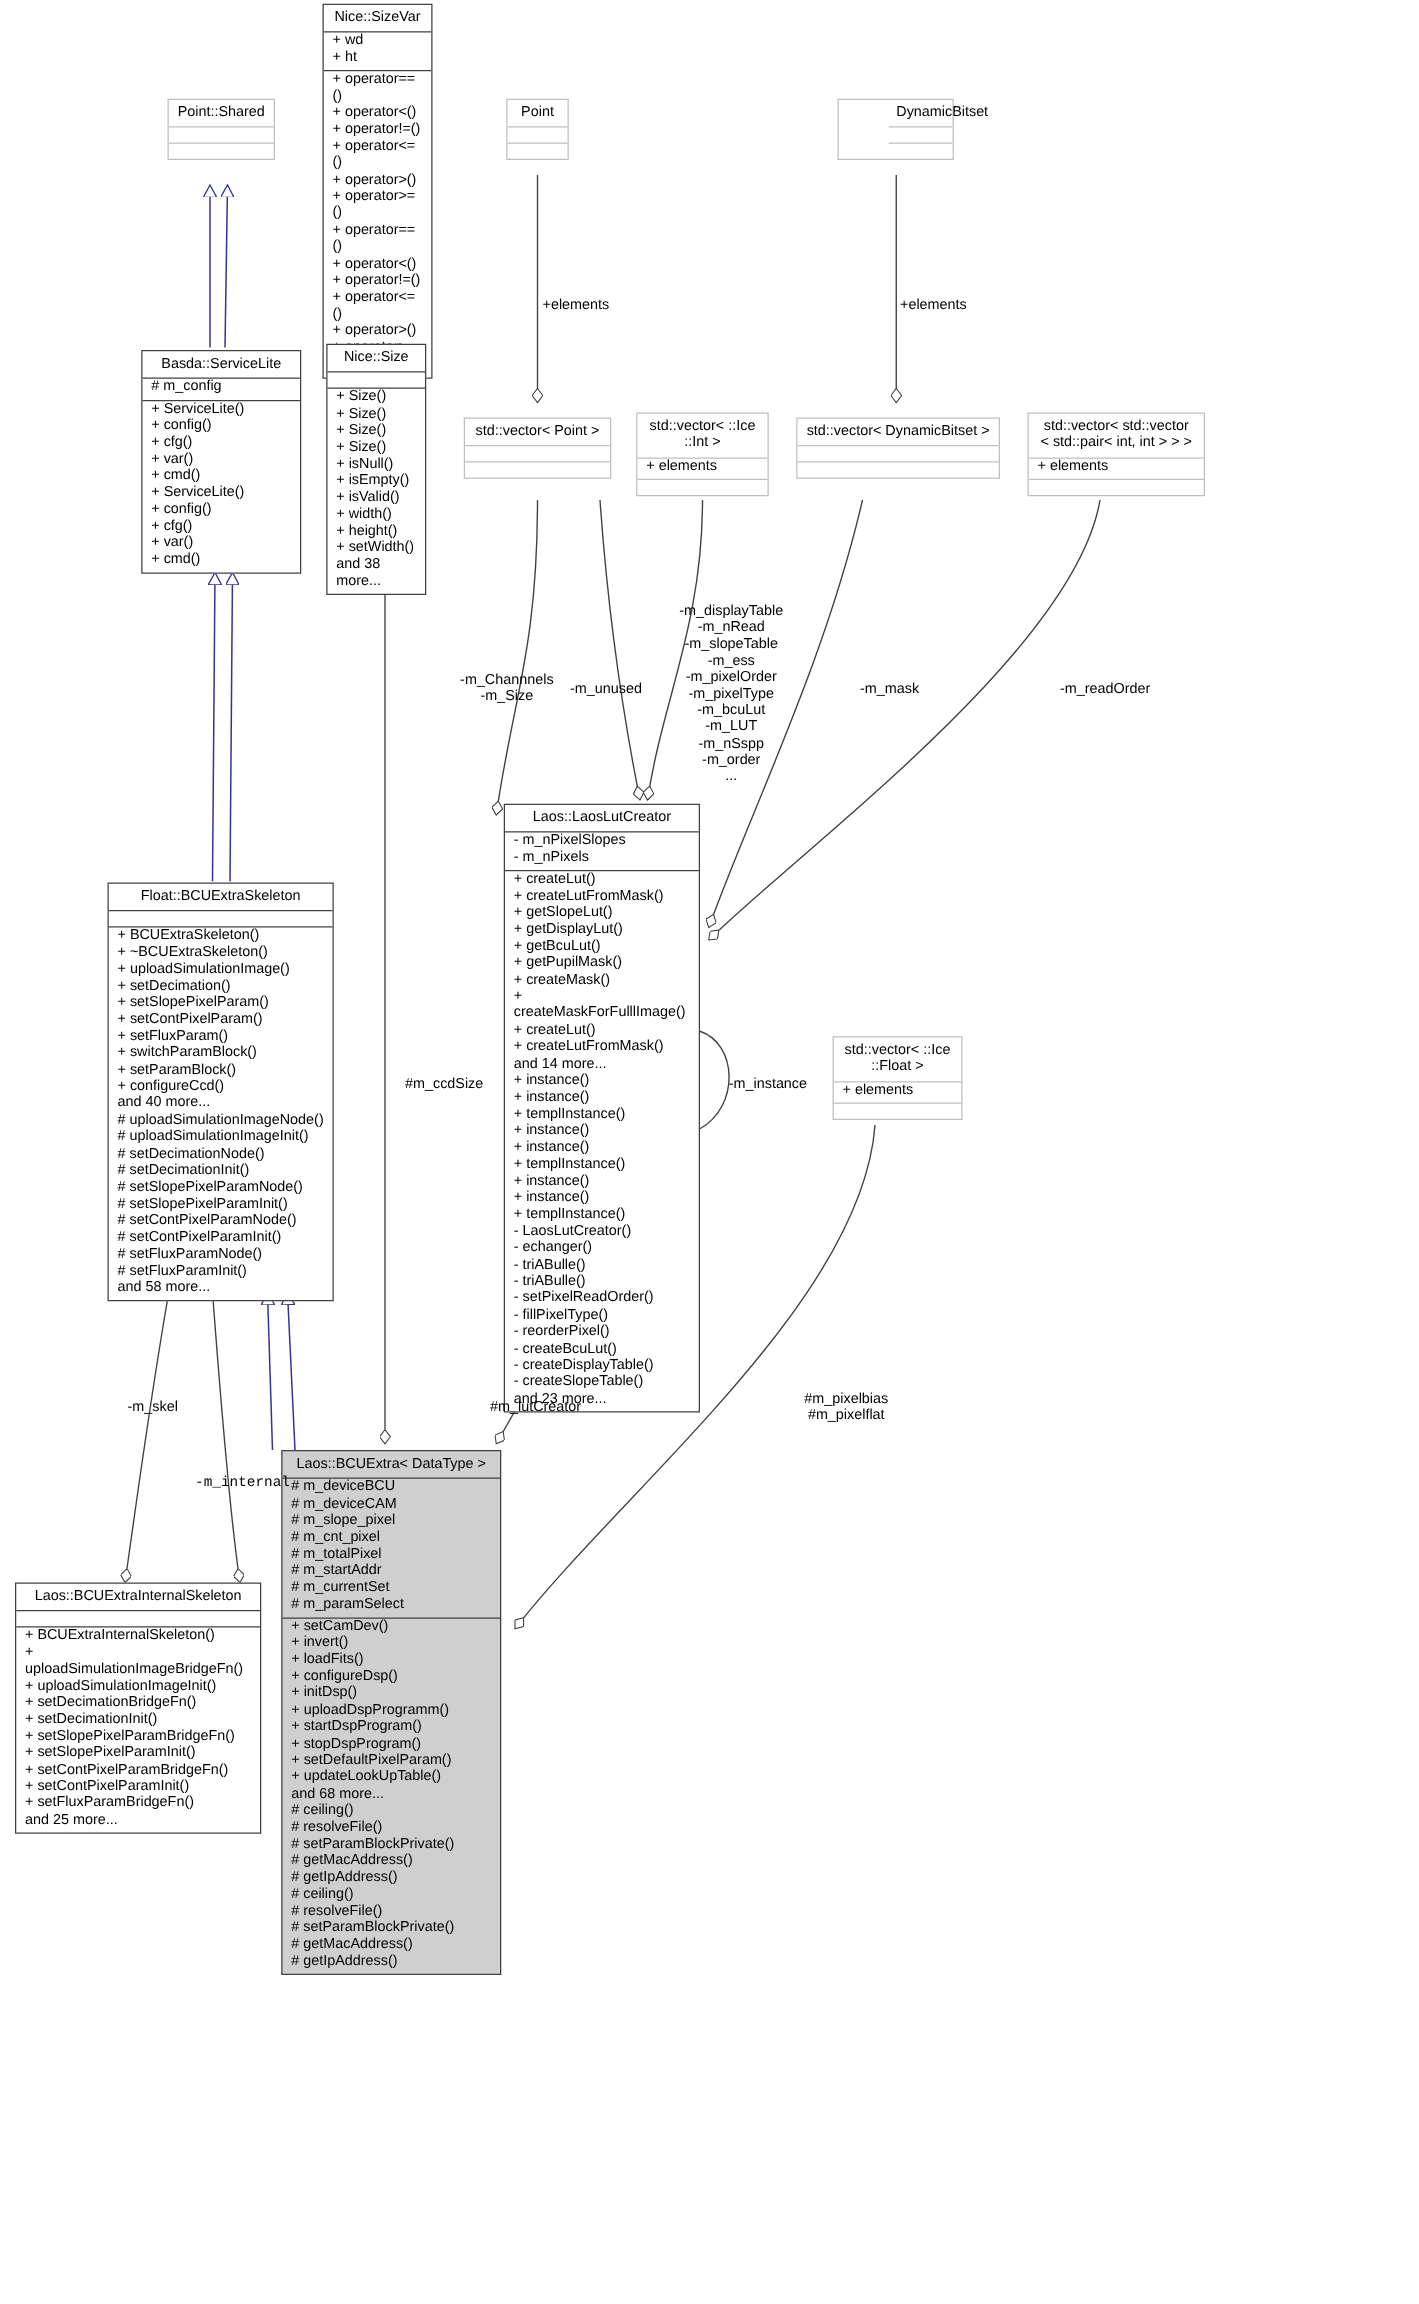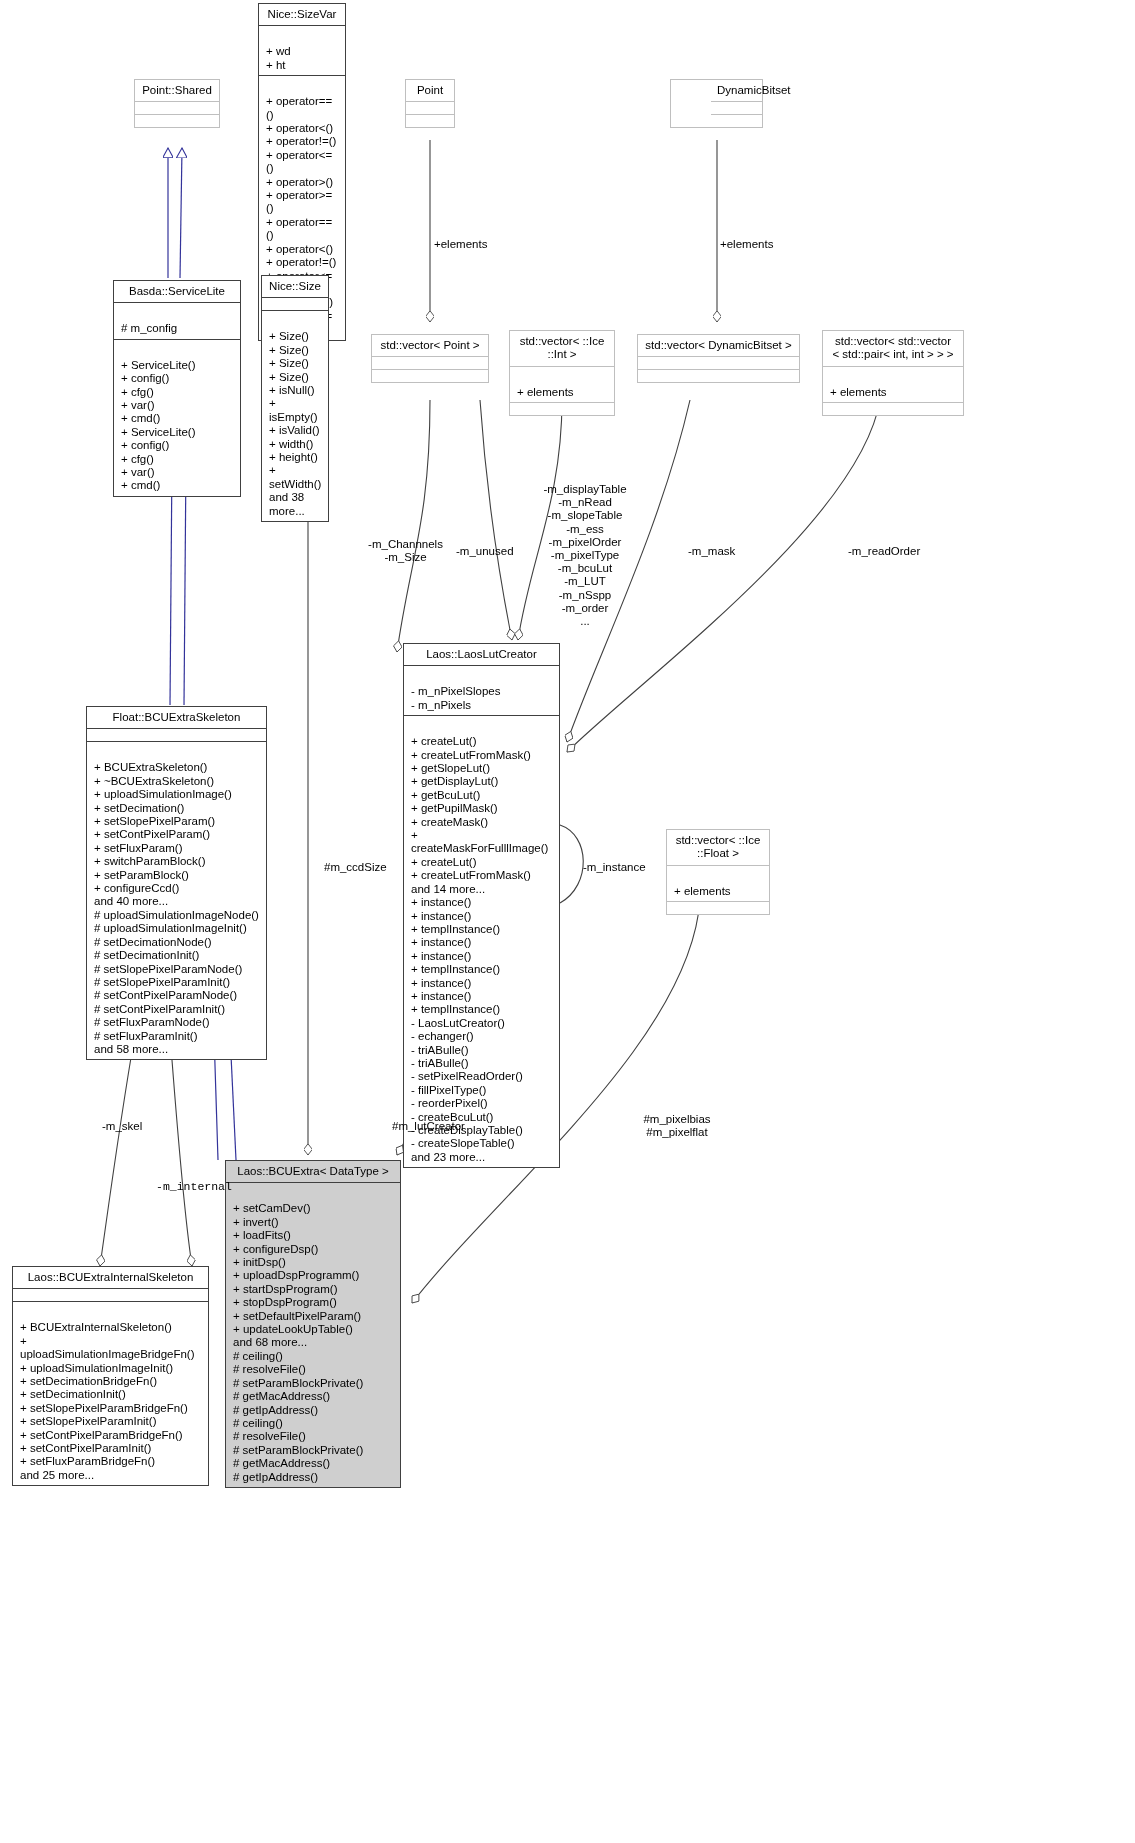--- a/index.html
+++ b/index.html
@@ -26,21 +26,21 @@
   .node .title {
     text-align:center;
     padding:4px 6px 4px 6px;
     white-space:pre-line;
     font-size:11.5px;
     line-height:13.4px;
   }
   .node .sep { border-top:1px solid #404040; }
   .node.gray-border .sep { border-top:1px solid #bfbfbf; }
   .node .compart {
-    padding:19px 6px 3px 7px;
+    padding:0 6px 3px 7px;
     white-space:pre-line;
     min-height:13px;
   }
   .node .compart.empty { min-height:13px; padding:6px 6px; }
 
   .elabel {
     position:absolute;
     font-size:11.5px;
     line-height:13.2px;
     white-space:pre-line;
@@ -159,21 +159,21 @@
 + cfg()
 + var()
 + cmd()
 + ServiceLite()
 + config()
 + cfg()
 + var()
 + cmd()</div>
   </div>
 
-  <div class="node" style="left:261px; top:275px; width:68px;">
+  <div class="node" style="left:261px; top:275px; width:80px;">
     <div class="title">Nice::Size</div>
     <div class="compart sep empty"></div>
     <div class="compart sep">+ Size()
 + Size()
 + Size()
 + Size()
 + isNull()
 + isEmpty()
 + isValid()
 + width()
@@ -290,20 +290,28 @@
 + setSlopePixelParamBridgeFn()
 + setSlopePixelParamInit()
 + setContPixelParamBridgeFn()
 + setContPixelParamInit()
 + setFluxParamBridgeFn()
 and 25 more...</div>
   </div>
 
   <div class="node filled" style="left:225px; top:1160px; width:176px;">
     <div class="title">Laos::BCUExtra&lt; DataType &gt;</div>
+    <div class="compart sep"># m_deviceBCU
+# m_deviceCAM
+# m_slope_pixel
+# m_cnt_pixel
+# m_totalPixel
+# m_startAddr
+# m_currentSet
+# m_paramSelect</div>
     <div class="compart sep">+ setCamDev()
 + invert()
 + loadFits()
 + configureDsp()
 + initDsp()
 + uploadDspProgramm()
 + startDspProgram()
 + stopDspProgram()
 + setDefaultPixelParam()
 + updateLookUpTable()

